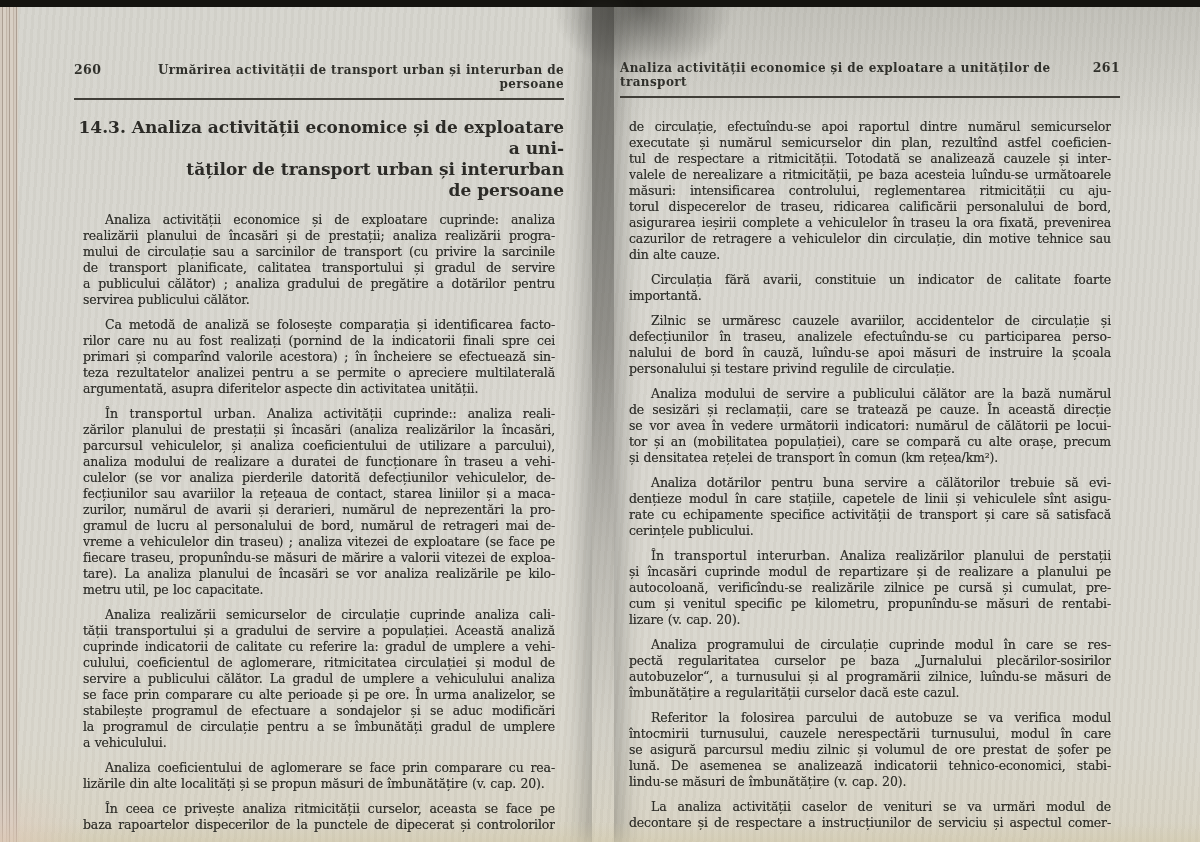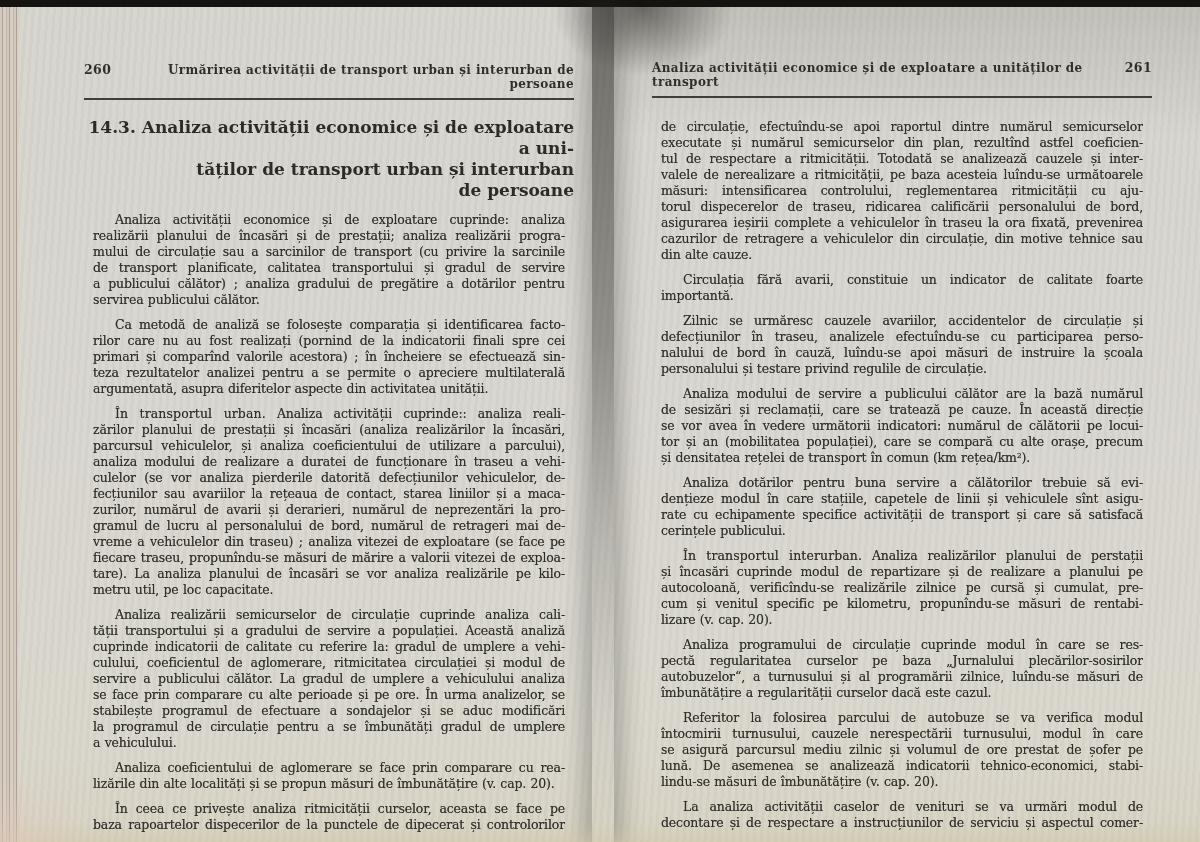--- a/index.html
+++ b/index.html
@@ -40,22 +40,22 @@
   .bottom-edge{
     position:absolute;bottom:0;left:0;width:1200px;height:20px;pointer-events:none;
     background:linear-gradient(to bottom,rgba(210,198,160,0),rgba(208,196,158,.35));
   }
   .corner-pink{
     position:absolute;bottom:0;left:0;width:90px;height:60px;pointer-events:none;
     background:radial-gradient(ellipse at 0% 100%,rgba(226,200,185,.5),rgba(226,200,185,0) 70%);
   }
   
   .col{position:absolute;color:#30302b;}
-  .col-left{left:84px;top:62px;width:490px;}
-  .col-right{left:652px;top:60px;width:500px;}
+  .col-left{left:74px;top:62px;width:490px;}
+  .col-right{left:620px;top:60px;width:500px;}
   .runhead{
     display:flex;align-items:baseline;
     font-weight:bold;font-size:12px;letter-spacing:.4px;
     border-bottom:2px solid #403e38;
     padding-bottom:7px;
   }
   .runhead .pageno{font-size:12.5px;}
   .col-left .runhead .title{flex:1;text-align:right;padding-left:10px;}
   .col-right .runhead .title{flex:1;text-align:left;}
   .col-right .runhead .pageno{margin-left:12px;}

